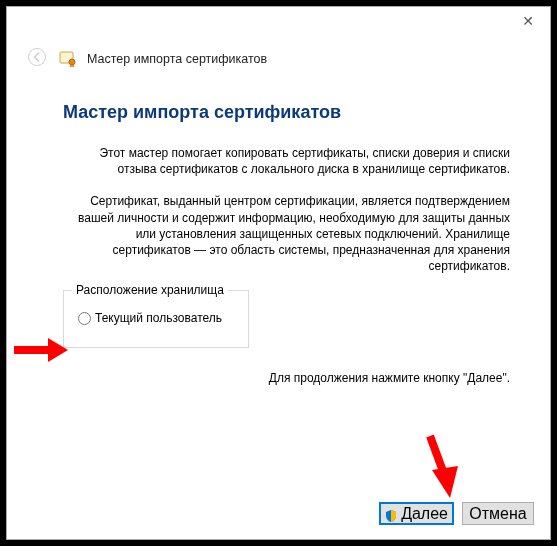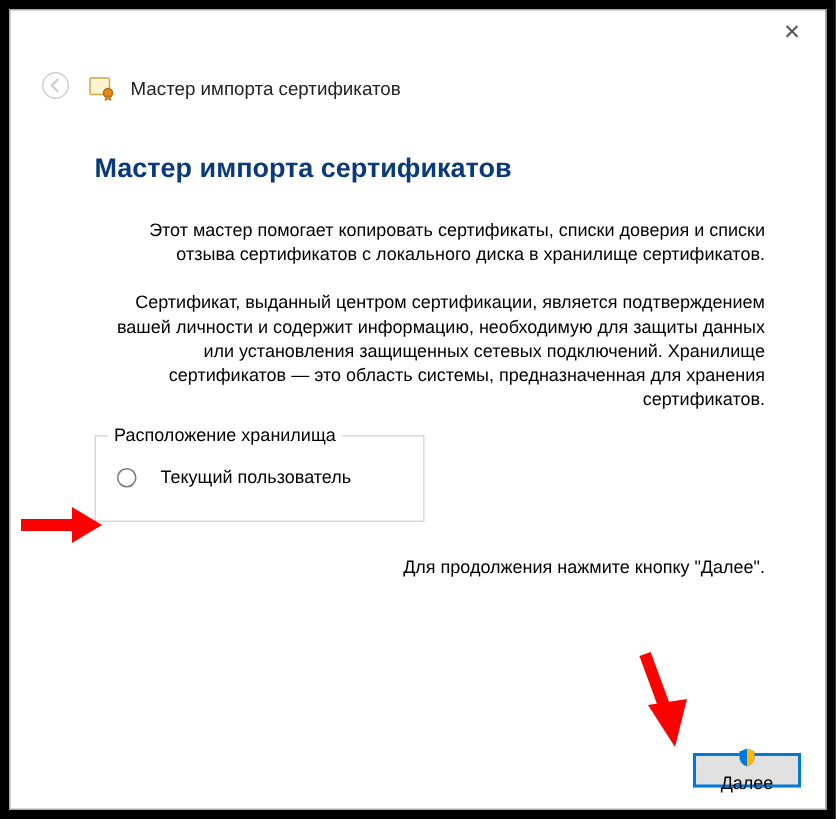--- a/index.html
+++ b/index.html
@@ -80,59 +80,58 @@
     font-size: 12px;
     color: #000;
     line-height: 1.35;
     margin-bottom: 16px;
     text-align: right;
   }
   .groupbox {
     position: relative;
     border: 1px solid #d9d9d9;
     padding: 16px 14px 12px 14px;
-    width: 220px;
+    width: 186px;
     margin: 6px 0 22px 0;
   }
   .groupbox-legend {
     position: absolute;
     top: -8px;
     left: 8px;
     background: #fff;
     padding: 0 4px;
     font-size: 12px;
   }
   .radio-row {
     display: flex;
     align-items: center;
-    gap: 16px;
+    gap: 4px;
     margin: 4px 0 10px 0;
     font-size: 12px;
   }
   .radio-row input { margin: 0; }
   .footer {
     display: flex;
     justify-content: flex-end;
     align-items: center;
     gap: 8px;
     padding: 10px 16px 14px 16px;
   }
   .btn {
     min-width: 72px;
     height: 23px;
     border: 1px solid #adadad;
     background: #e1e1e1;
-    font-size: 12px;
+    font-size: 16px;
     font-family: inherit;
     display: inline-flex;
     align-items: center;
     justify-content: center;
     gap: 4px;
     padding: 0 4px;
-    flex-direction: column;
   }
   .btn.primary {
     border: 2px solid #0078d7;
     background: #e1e1e1;
   }
   .shield-icon {
     width: 12px;
     height: 12px;
   }
   
@@ -192,20 +191,23 @@
     <div class="footer">
       <button class="btn primary">
         <span class="shield-icon">
           <svg width="12" height="12" viewBox="0 0 12 12">
             <path d="M6 0 L11 2 V6 C11 9 8.5 11.3 6 12 C3.5 11.3 1 9 1 6 V2 Z" fill="#0078d7"></path>
             <path d="M6 0 L11 2 V6 C11 9 8.5 11.3 6 12 V0 Z" fill="#ffb900"></path>
           </svg>
         </span>
         <span>Далее</span>
       </button>
+      <button class="btn">
+        <span>Отмена</span>
+      </button>
     </div>
 
   </div>
 
   <div class="arrow" style="left:12px; top:336px;">
     <svg width="56" height="28" viewBox="0 0 56 28">
       <line x1="2" y1="14" x2="38" y2="14" stroke="#ff0000" stroke-width="8"></line>
       <polygon points="36,2 56,14 36,26" fill="#ff0000"></polygon>
     </svg>
   </div>

